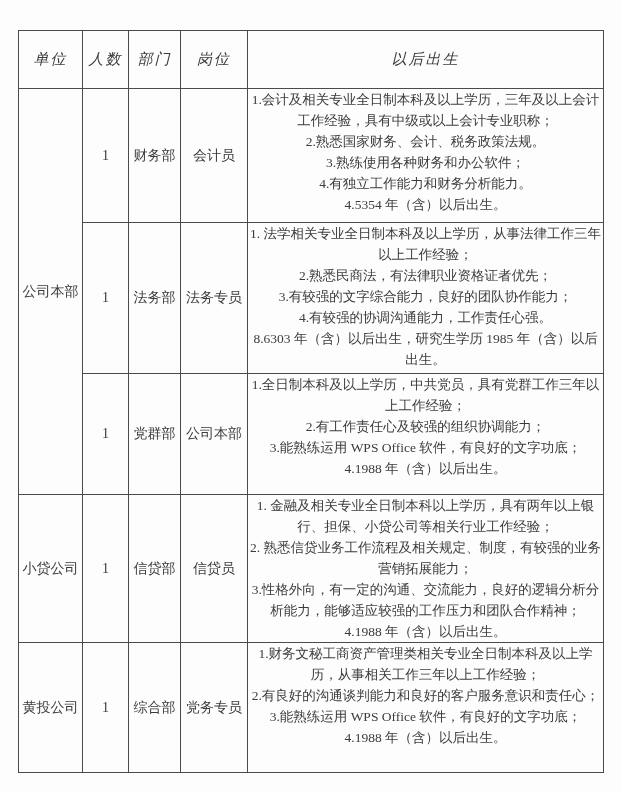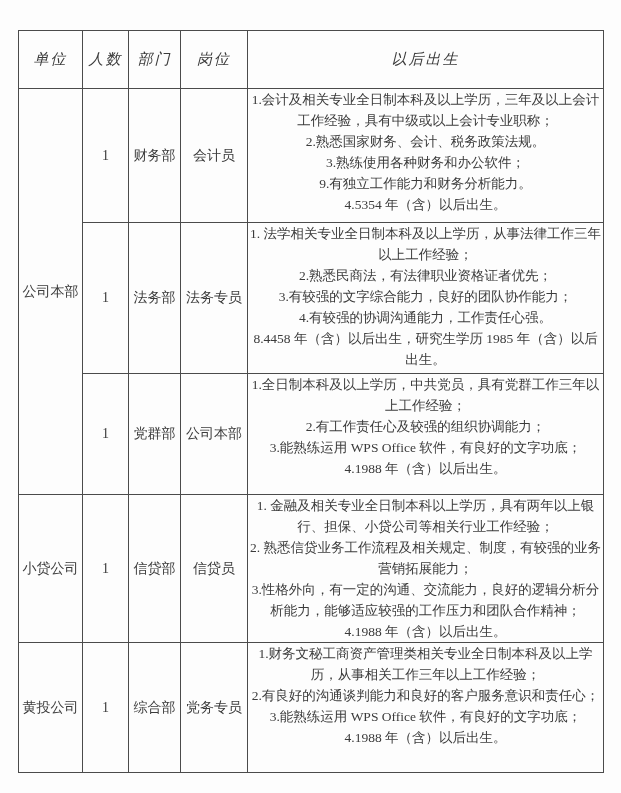--- a/index.html
+++ b/index.html
@@ -94,34 +94,34 @@
     <tbody>
       <tr class="row-1">
         <td class="center-cell" rowspan="3">公司本部</td>
         <td class="center-cell">1</td>
         <td class="center-cell">财务部</td>
         <td class="center-cell">会计员</td>
         <td class="qual-cell">
             <div class="qual-line">1.会计及相关专业全日制本科及以上学历，三年及以上会计工作经验，具有中级或以上会计专业职称；</div>
             <div class="qual-line">2.熟悉国家财务、会计、税务政策法规。</div>
             <div class="qual-line">3.熟练使用各种财务和办公软件；</div>
-            <div class="qual-line">9.有独立工作能力和财务分析能力。</div>
+            <div class="qual-line">4.有独立工作能力和财务分析能力。</div>
             <div class="qual-line">4.5354 年（含）以后出生。</div>
           </td>
       </tr>
       <tr class="row-2">
         <td class="center-cell">1</td>
         <td class="center-cell">法务部</td>
         <td class="center-cell">法务专员</td>
         <td class="qual-cell">
             <div class="qual-line">1. 法学相关专业全日制本科及以上学历，从事法律工作三年以上工作经验；</div>
             <div class="qual-line">2.熟悉民商法，有法律职业资格证者优先；</div>
             <div class="qual-line">3.有较强的文字综合能力，良好的团队协作能力；</div>
             <div class="qual-line">4.有较强的协调沟通能力，工作责任心强。</div>
-            <div class="qual-line">8.4458 年（含）以后出生，研究生学历 1985 年（含）以后出生。</div>
+            <div class="qual-line">8.6303 年（含）以后出生，研究生学历 1985 年（含）以后出生。</div>
           </td>
       </tr>
       <tr class="row-3">
         <td class="center-cell">1</td>
         <td class="center-cell">党群部</td>
         <td class="center-cell">公司本部</td>
         <td class="qual-cell">
             <div class="qual-line">1.全日制本科及以上学历，中共党员，具有党群工作三年以上工作经验；</div>
             <div class="qual-line">2.有工作责任心及较强的组织协调能力；</div>
             <div class="qual-line">3.能熟练运用 WPS Office 软件，有良好的文字功底；</div>

